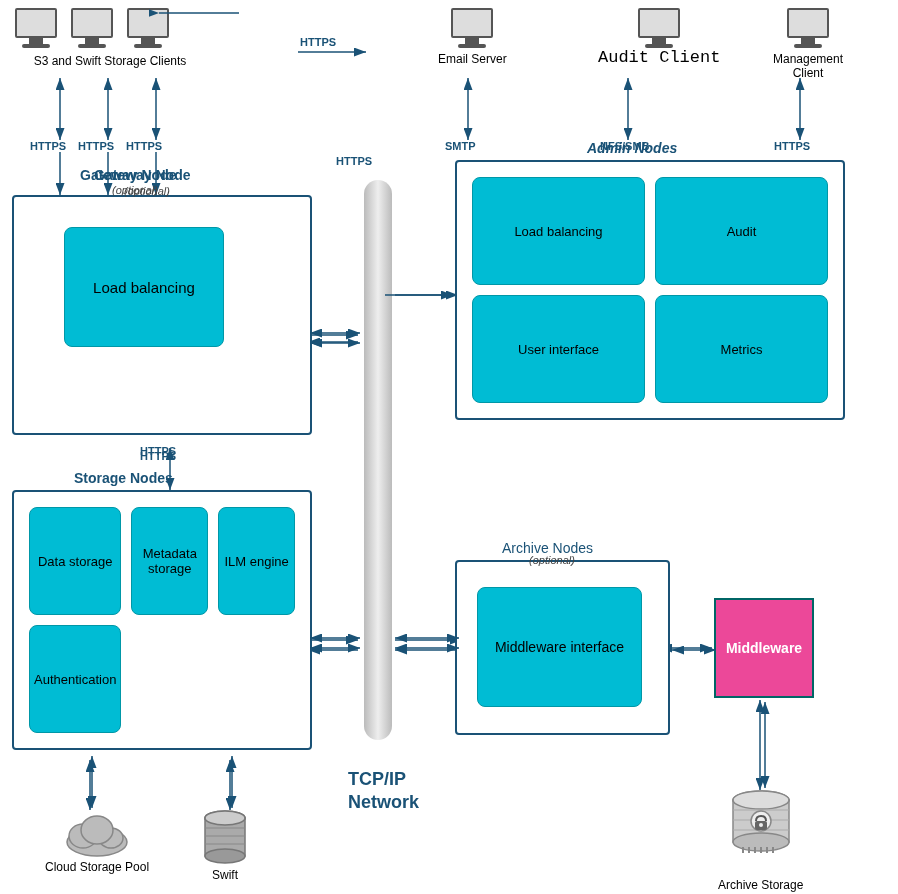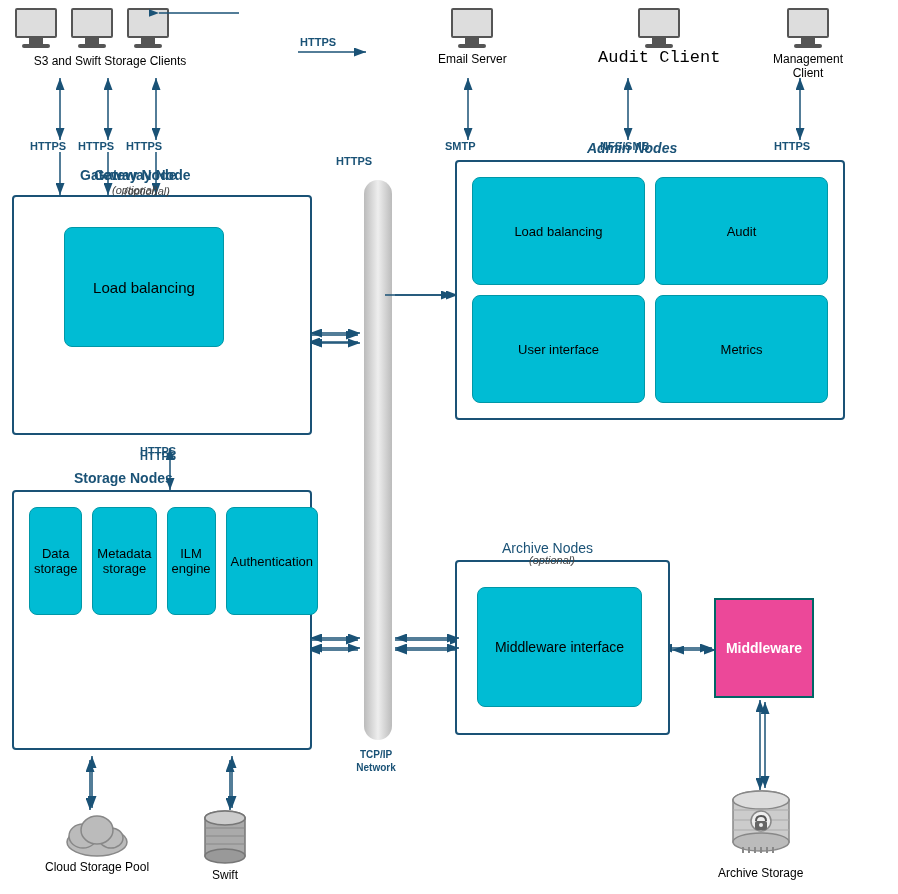--- a/index.html
+++ b/index.html
@@ -176,21 +176,21 @@
     <div style="width:42px;height:30px;background:#ddd;border:2px solid #555;border-radius:2px;"></div>
     <div style="width:14px;height:6px;background:#555;"></div>
     <div style="width:28px;height:4px;background:#555;border-radius:2px;"></div>
     <div style="margin-top:4px;font-size:12px;text-align:center;width:80px;">Management Client</div>
   </div>
   <div style="position:absolute;top:140px;left:774px;font-size:11px;font-weight:bold;color:#1a5276;">HTTPS</div>
 
   <div style="position:absolute;top:155px;left:336px;font-size:11px;font-weight:bold;color:#1a5276;">HTTPS</div>
 
   <div class="tcp-pipe"></div>
-  <div style="position:absolute;left:348px;top:748px;font-size:10px;font-weight:bold;color:#1a5276;text-align:center;width:56px;line-height:1.3;">TCP/IP<br>Network</div>
+  <div style="position:absolute;left:348px;top:768px;font-size:18px;font-weight:bold;color:#1a5276;text-align:center;width:56px;line-height:1.3;">TCP/IP<br>Network</div>
 
   <div class="node-box" style="left:12px;top:195px;width:300px;height:240px;">
     <div style="position:absolute;top:-30px;left:80px;">
       <span class="node-title">Gateway Node</span>
     </div>
     <div style="position:absolute;top:-14px;left:110px;">
       <span class="node-subtitle">(optional)</span>
     </div>
 
     <div class="service-box" style="position:absolute;left:50px;top:30px;width:160px;height:120px;font-size:15px;">
@@ -220,21 +220,21 @@
       </div>
       <div class="service-box">
         <span>Metrics</span>
       </div>
     </div>
   </div>
 
   <div class="node-box" style="left:12px;top:490px;width:300px;height:260px;">
     <div style="position:absolute;top:-22px;left:60px;font-weight:bold;font-size:14px;color:#1a5276;">Storage Nodes</div>
 
-    <div style="display:grid;grid-template-columns:1fr 1fr 1fr 1fr;grid-template-rows:1fr 1fr;gap:10px;padding:15px;height:100%;">
+    <div style="display:grid;grid-template-columns:1fr 1fr 1fr;grid-template-rows:1fr 1fr;gap:10px;padding:15px;height:100%;">
       <div class="service-box">
         <span>Data storage</span>
       </div>
       <div class="service-box">
         <span>Metadata
 storage</span>
       </div>
       <div class="service-box">
         <span>ILM engine</span>
       </div>
@@ -303,21 +303,21 @@
       <rect x="30" y="31" width="12" height="9" rx="2" fill="#666"></rect>
       <circle cx="36" cy="35" r="2" fill="#eee"></circle>
 
       <line x1="18" y1="57" x2="18" y2="63" stroke="#888" stroke-width="2"></line>
       <line x1="24" y1="57" x2="24" y2="63" stroke="#888" stroke-width="2"></line>
       <line x1="30" y1="57" x2="30" y2="63" stroke="#888" stroke-width="2"></line>
       <line x1="36" y1="57" x2="36" y2="63" stroke="#888" stroke-width="2"></line>
       <line x1="42" y1="57" x2="42" y2="63" stroke="#888" stroke-width="2"></line>
       <line x1="48" y1="57" x2="48" y2="63" stroke="#888" stroke-width="2"></line>
     </svg>
-    <div style="font-size:12px;text-align:center;margin-top:6px;">Archive Storage</div>
+    <div style="font-size:12px;text-align:center;margin-top:18px;">Archive Storage</div>
   </div>
 
   <svg style="position:absolute;left:385px;top:280px;width:80px;height:30px;overflow:visible;">
     <defs>
       <marker id="ah3" markerWidth="8" markerHeight="6" refX="8" refY="3" orient="auto">
         <polygon points="0 0, 8 3, 0 6" fill="#1a5276"></polygon>
       </marker>
     </defs>
     <line x1="0" y1="15" x2="68" y2="15" stroke="#1a5276" stroke-width="1.5" marker-end="url(#ah3)"></line>
   </svg>

